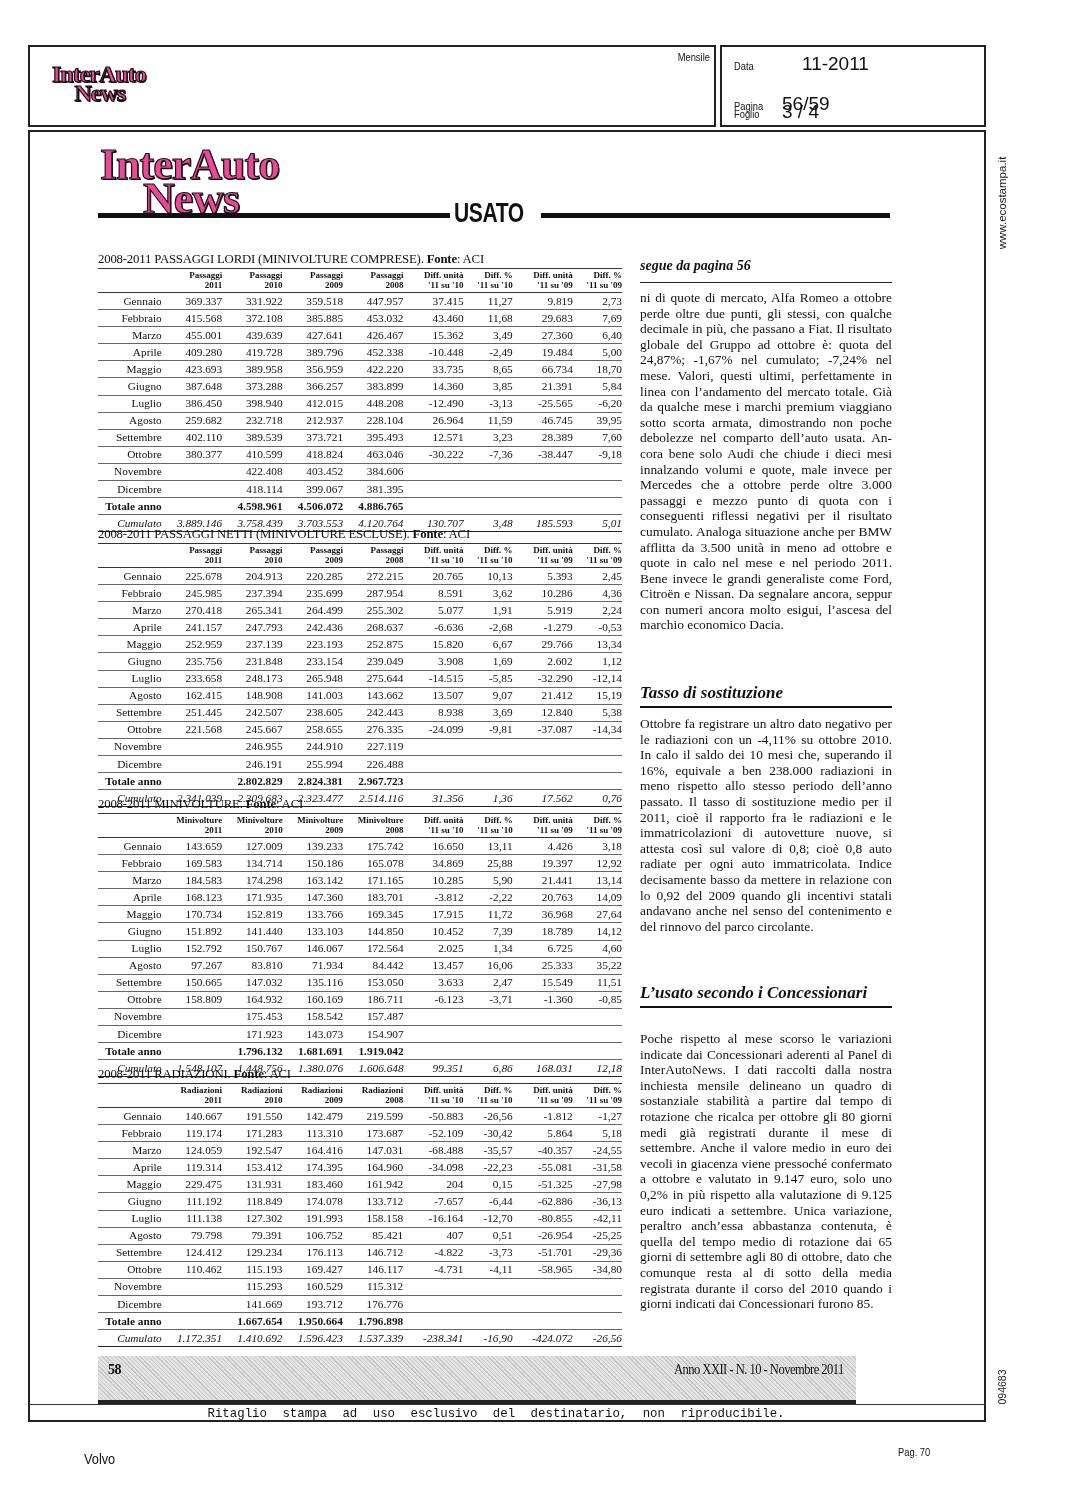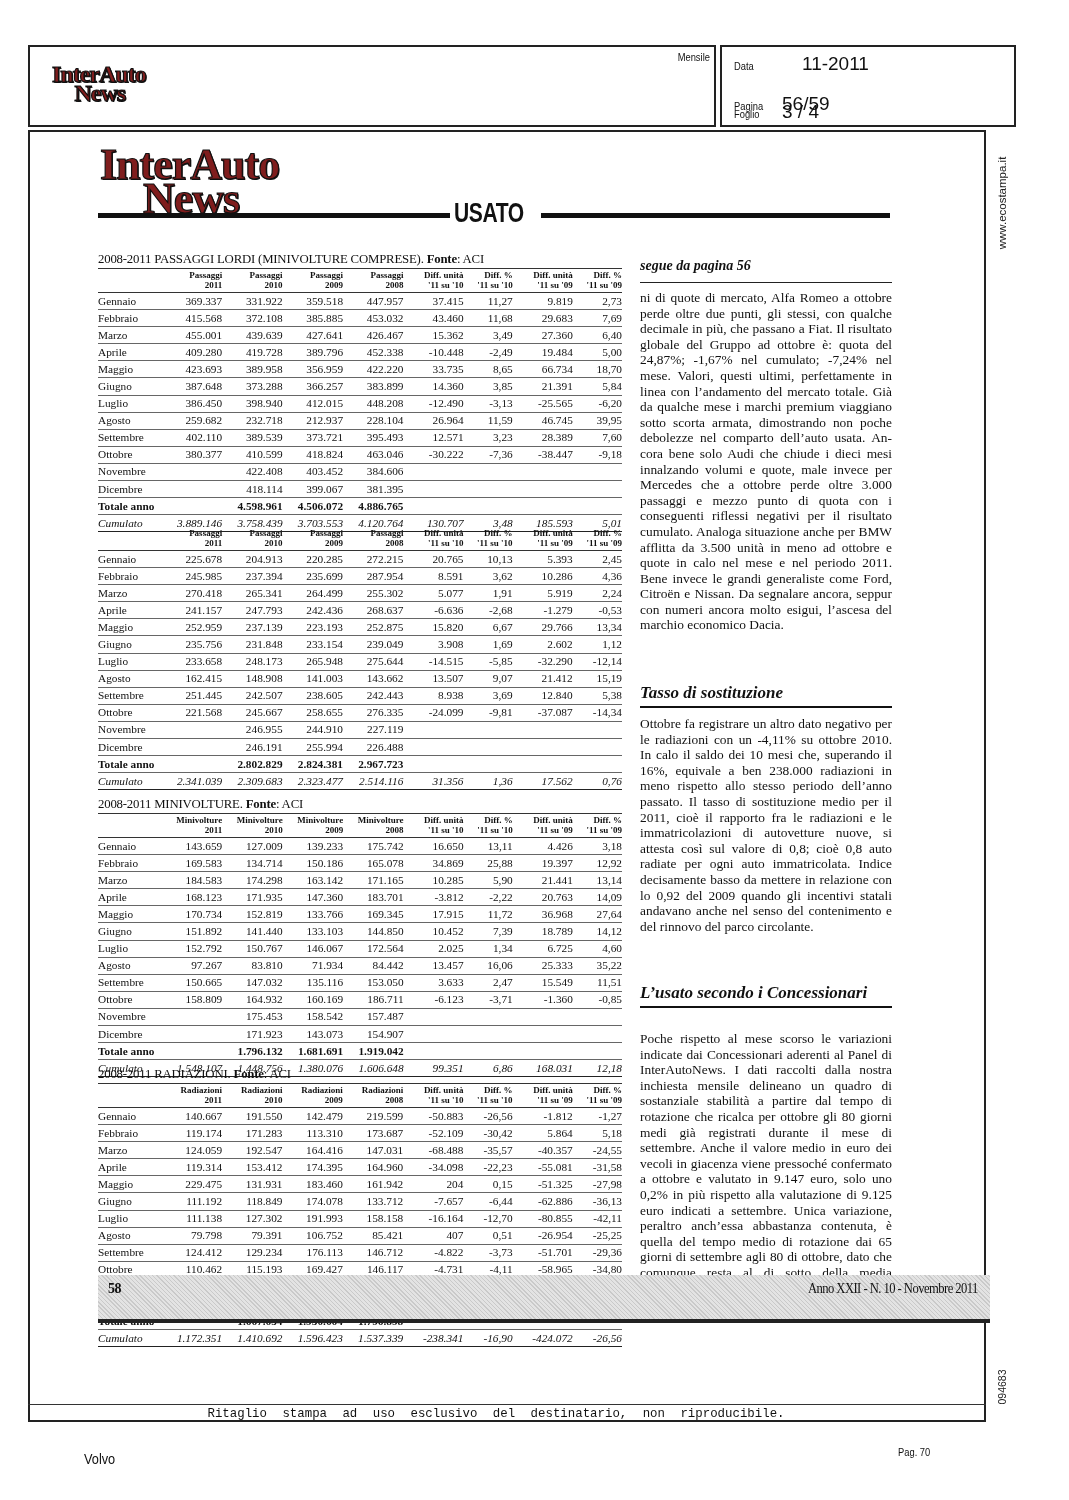--- a/index.html
+++ b/index.html
@@ -1,26 +1,26 @@
 <!DOCTYPE html>
 <html><head>
 <meta charset="utf-8">
 <style>
   html, body { margin:0; padding:0; background:#ffffff; }
   body { width:1069px; height:1500px; position:relative; overflow:hidden; font-family:"Liberation Serif", serif; color:#111; }
 
   
   .hdr-left { position:absolute; left:28px; top:45px; width:688px; height:82px; border:2px solid #222; box-sizing:border-box; }
-  .hdr-right { position:absolute; left:720px; top:45px; width:296px; height:82px; border:2px solid #222; box-sizing:border-box; }
+  .hdr-right { position:absolute; left:720px; top:45px; width:266px; height:82px; border:2px solid #222; box-sizing:border-box; }
   .hdr-mensile { position:absolute; right:4px; top:4px; font-family:"Liberation Sans", sans-serif; font-size:11px; transform:scaleX(0.85); transform-origin:right; }
   .hdr-row { position:absolute; left:12px; font-family:"Liberation Sans", sans-serif; display:flex; align-items:baseline; }
   .hdr-row .lab { font-size:11px; width:48px; transform:scaleX(0.85); transform-origin:left; display:inline-block; }
   .hdr-row .val { font-size:19px; }
   .logo-small { position:absolute; left:22px; top:18px; }
-  .logo { font-family:"Liberation Serif", serif; font-weight:bold; color:#7f1d1d; -webkit-text-stroke:1.2px #111; text-shadow:1px 1px 0 #111; line-height:0.78; letter-spacing:-1px; }
+  .logo { font-family:"Liberation Serif", serif; font-weight:bold; color:#ec4899; -webkit-text-stroke:1.2px #111; text-shadow:1px 1px 0 #111; line-height:0.78; letter-spacing:-1px; }
   .logo .l1 { display:block; }
   .logo .l2 { display:block; padding-left:24%; }
 
   
   .frame { position:absolute; left:28px; top:130px; width:958px; height:1292px; border:2px solid #222; box-sizing:border-box; }
   .side-url { position:absolute; left:992px; top:140px; width:20px; height:125px; }
   .side-url span { position:absolute; left:50%; top:50%; transform:translate(-50%,-50%) rotate(-90deg); white-space:nowrap; font-family:"Liberation Sans", sans-serif; font-size:11.5px; color:#222; }
   .side-code { position:absolute; left:992px; top:1362px; width:20px; height:50px; }
   .side-code span { position:absolute; left:50%; top:50%; transform:translate(-50%,-50%) rotate(-90deg); white-space:nowrap; font-family:"Liberation Sans", sans-serif; font-size:10.5px; color:#222; }
 
@@ -33,33 +33,33 @@
   .section-bar .title { position:absolute; left:356px; top:-2px; font-family:"Liberation Sans", sans-serif; font-weight:bold; font-size:27px; letter-spacing:-0.5px; transform:scaleX(0.78); transform-origin:left; }
 
   
   .tbl-block { position:absolute; left:98px; width:524px; }
   .tbl-title { font-size:12.8px; line-height:15px; white-space:nowrap; border-bottom:1px solid #333; padding-bottom:1px; letter-spacing:-0.2px; }
   .tbl-title b { font-weight:bold; }
   table.data { width:100%; border-collapse:collapse; font-size:11.3px; }
   table.data th { font-weight:bold; font-size:9px; line-height:9.5px; text-align:right; padding:2px 0 2px 0; vertical-align:bottom; border-bottom:1px solid #333; }
   table.data th.c0 { text-align:left; }
   table.data td { text-align:right; padding:0; height:16.1px; line-height:15px; border-bottom:1px solid #666; white-space:nowrap; }
-  table.data td.m { text-align:left; }
+  table.data td.m { text-align:right; }
   table.data tr.tot td { font-weight:bold; }
   table.data tr.cum td { font-weight:normal; font-style:italic; border-bottom:1.5px solid #222; }
   .col0 { width:64px; } .colv { width:61px; } .cold { width:61px; } .colp { width:50px; }
 
   
   .rcol { position:absolute; left:640px; width:252px; font-size:13.4px; line-height:15.6px; text-align:justify; }
   .rcol p { margin:0; hyphens:manual; }
   .rhead { position:absolute; left:640px; width:252px; font-style:italic; font-weight:bold; font-size:17px; border-bottom:2px solid #111; padding-bottom:3px; white-space:nowrap; }
   .segue { position:absolute; left:640px; top:258px; width:252px; font-style:italic; font-weight:bold; font-size:14px; border-bottom:1.5px solid #222; padding-bottom:8px; }
 
   
-  .band { position:absolute; left:98px; top:1275px; width:892px; height:48px;
+  .band { position:absolute; left:98px; top:1356px; width:758px; height:48px;
     background: repeating-linear-gradient(45deg,#c9c9c9 0 1px,#e3e3e3 1px 3px), #d4d4d4;
     border-bottom:4px solid #222; box-sizing:border-box; }
   .band .pg { position:absolute; left:10px; top:6px; font-size:14px; font-weight:bold; letter-spacing:-0.5px; }
   .band .anno { position:absolute; right:12px; top:6px; font-size:14px; letter-spacing:-0.6px; transform:scaleX(0.9); transform-origin:right; }
   .ritaglio-line { position:absolute; left:28px; top:1404px; width:958px; border-top:1px solid #333; }
   .ritaglio { position:absolute; left:17px; top:1407px; width:958px; text-align:center; font-family:"Liberation Mono", monospace; font-size:12.4px; word-spacing:8px; }
 
   .foot-left { position:absolute; left:84px; top:1450px; font-family:"Liberation Sans", sans-serif; font-size:15px; transform:scaleX(0.85); transform-origin:left; }
   .foot-right { position:absolute; left:898px; top:1446px; font-family:"Liberation Sans", sans-serif; font-size:11px; transform:scaleX(0.85); transform-origin:left; }
 </style>
@@ -284,20 +284,21 @@
           <td class="">4.120.764</td>
           <td class="">130.707</td>
           <td class="">3,48</td>
           <td class="">185.593</td>
           <td class="">5,01</td>
         </tr>
       </tbody>
     </table>
   </div>
 <div class="tbl-block" style="top:527px;">
+    <div class="tbl-title"><span>2008-2011 PASSAGGI NETTI (MINIVOLTURE ESCLUSE).</span> <b>Fonte</b><span>: ACI</span></div>
     <table class="data">
       <colgroup>
         <col class="col0">
         <col class="colv">
         <col class="colv">
         <col class="colv">
         <col class="colv">
         <col class="cold">
         <col class="colp">
         <col class="cold">

